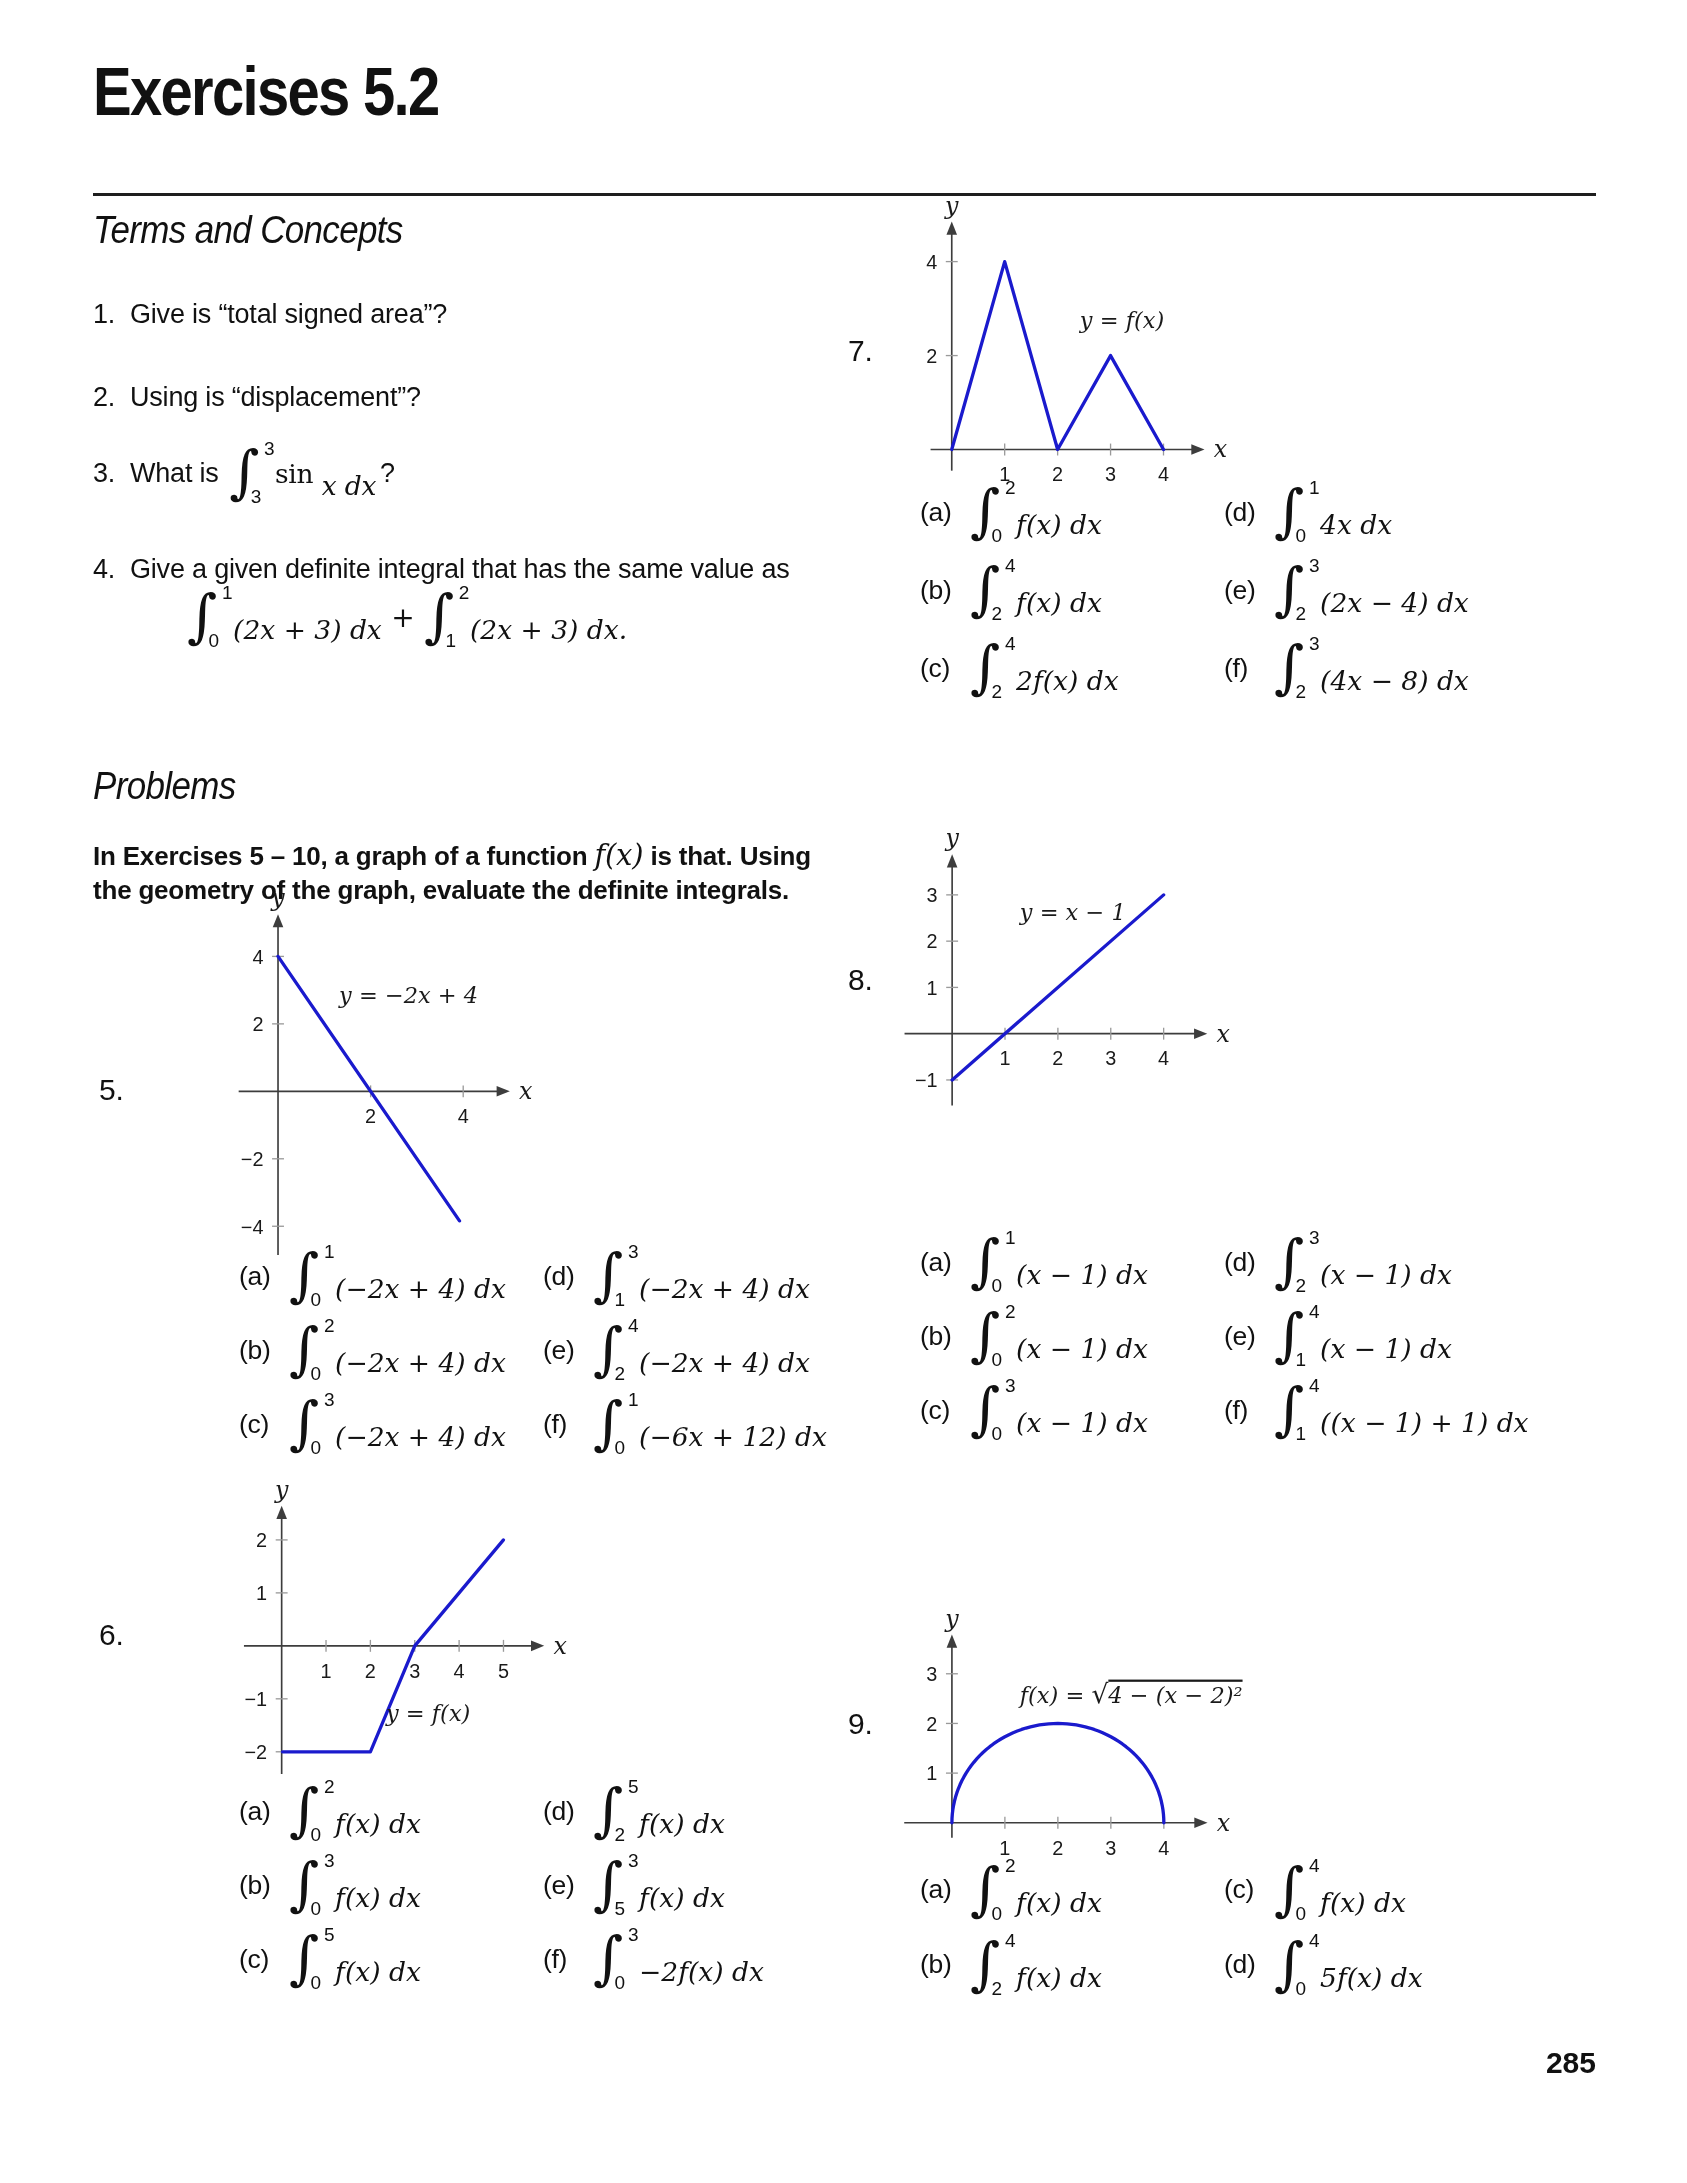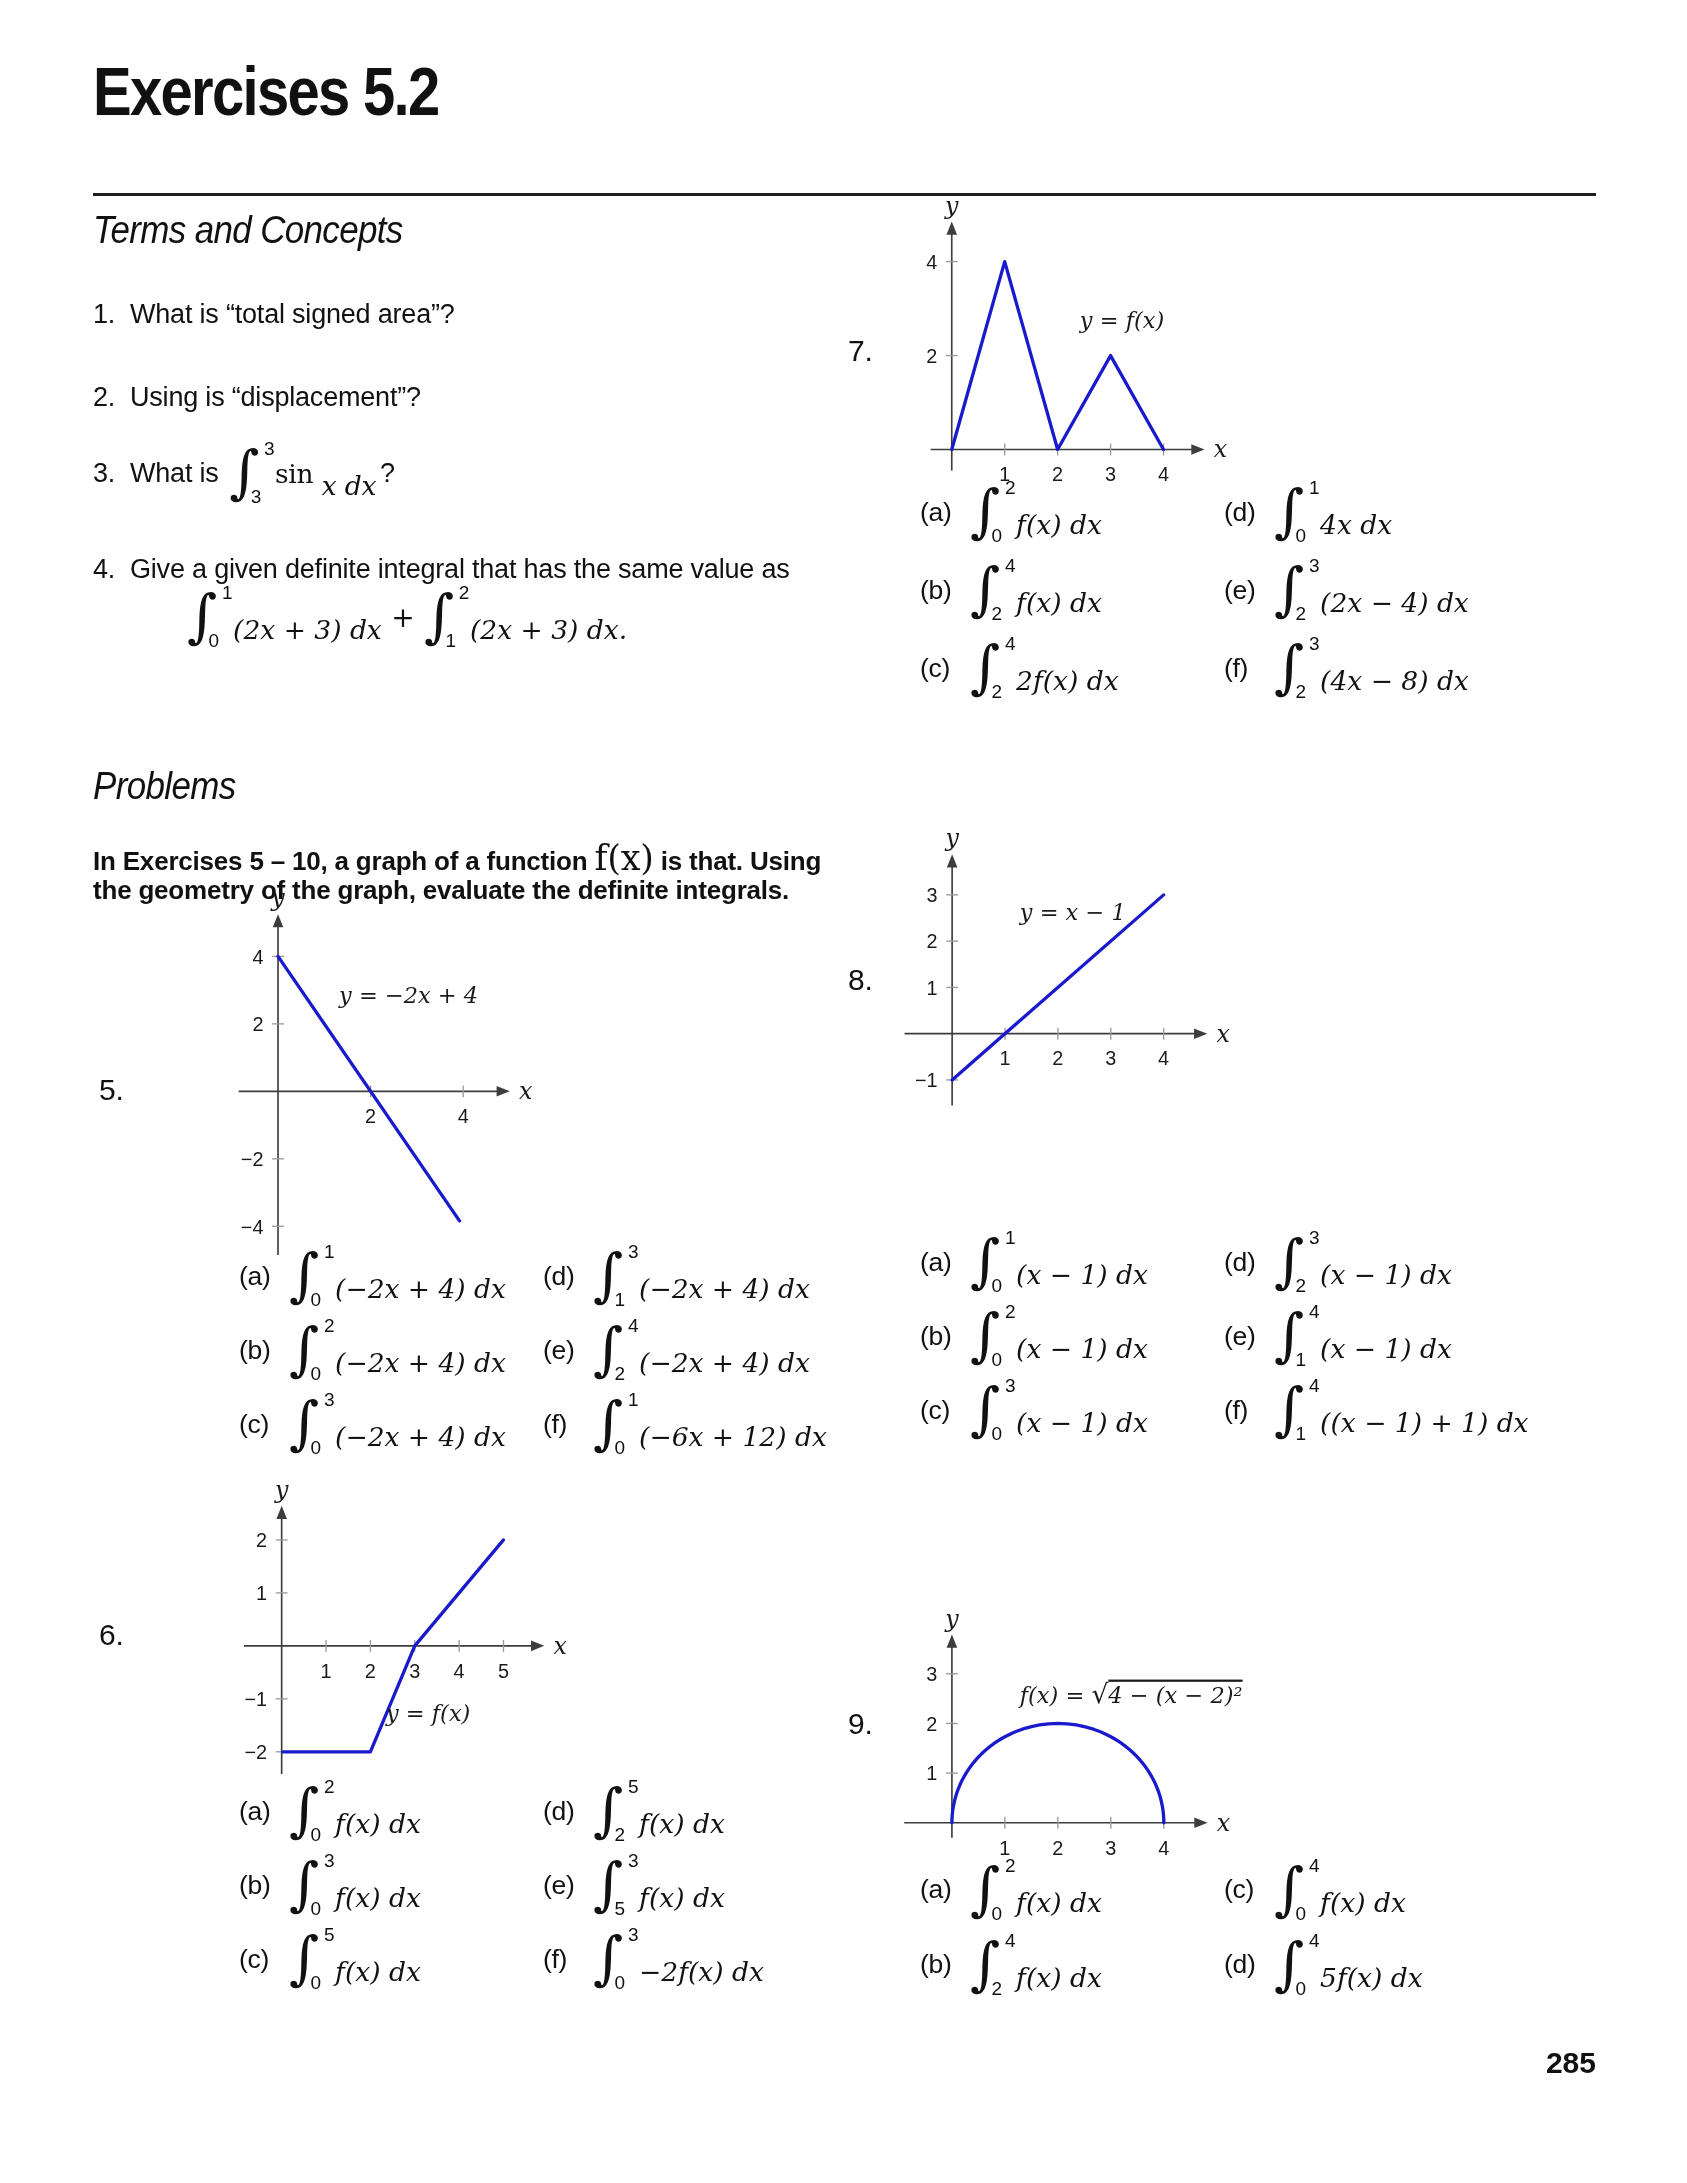--- a/index.html
+++ b/index.html
@@ -17,21 +17,21 @@
   .qnum{width:37px;flex:none;}
   .qtext{}
   #q1{top:299px;} #q2{top:382px;}
   #q3{top:417px;height:112px;align-items:center;}
   #q4{top:554px;}
   .formula{display:flex;align-items:center;white-space:nowrap;}
   #q4f{left:187px;top:582px;}
   .plus{font-family:"DejaVu Serif",serif;font-size:28px;margin:0 9.3px;}
   .intro{left:93px;font-size:26px;font-weight:700;letter-spacing:-0.2px;white-space:nowrap;}
   #intro1{top:838px;} #intro2{top:875px;}
-  .mathit{font-family:"DejaVu Serif",serif;font-weight:400;font-size:35px;}
+  .mathit{font-family:"DejaVu Serif",serif;font-style:italic;font-weight:400;font-size:29px;}
   .pnum{font-size:30px;letter-spacing:-0.3px;}
   #p5n{left:99px;top:1073px;} #p6n{left:99px;top:1618px;}
   #p7n{left:848px;top:334px;} #p8n{left:848px;top:963px;} #p9n{left:848px;top:1707px;}
   #g5{left:192px;top:924px;} #g6{left:232px;top:1516px;}
   #g7{left:904px;top:208px;} #g8{left:889px;top:842px;} #g9{left:889px;top:1624px;}
   .gsvg{overflow:visible;display:block;}
   .tick-label{font-family:"Liberation Sans",sans-serif;font-size:30px;fill:#1a1a1a;}
   .axis-label{font-family:"DejaVu Serif",serif;font-style:italic;font-size:36px;fill:#1a1a1a;}
   .curve-label{font-family:"DejaVu Serif",serif;font-style:italic;font-size:34px;fill:#1a1a1a;}
   .intgrid{display:grid;grid-auto-flow:column;column-gap:0;}
@@ -59,21 +59,21 @@
 <body>
 
 <div class="page">
   <div class="abs title">Exercises 5.2</div>
   <div class="abs rule"></div>
 
   <div class="abs sec-heading" id="terms-h">Terms and Concepts</div>
 
   <div class="abs q" id="q1">
     <span class="qnum">1.</span>
-    <span class="qtext">What is “total signed area”?</span>
+    <span class="qtext">Give is “total signed area”?</span>
   </div>
   <div class="abs q" id="q2">
     <span class="qnum">2.</span>
     <span class="qtext">Using is “displacement”?</span>
   </div>
   <div class="abs q" id="q3">
     <span class="qnum">3.</span>
     <span class="qtext">What is</span>
     <span class="q3int"><span class="integral">
           <span class="int-sign">∫</span>

